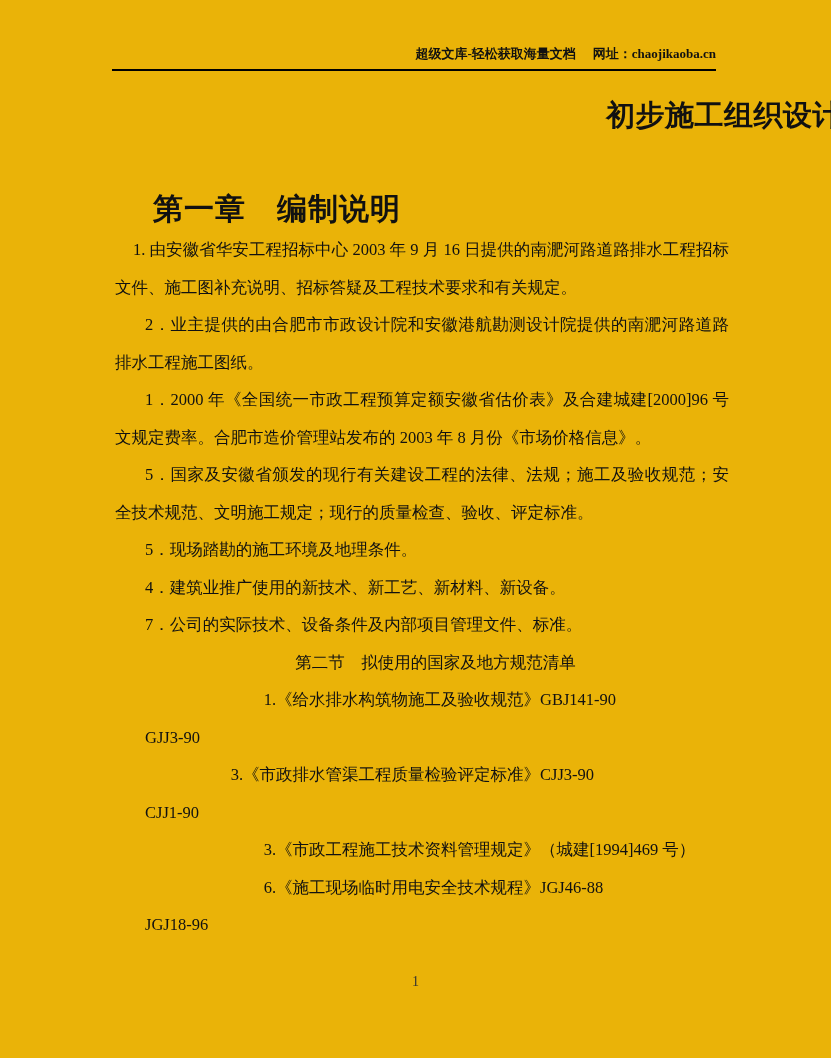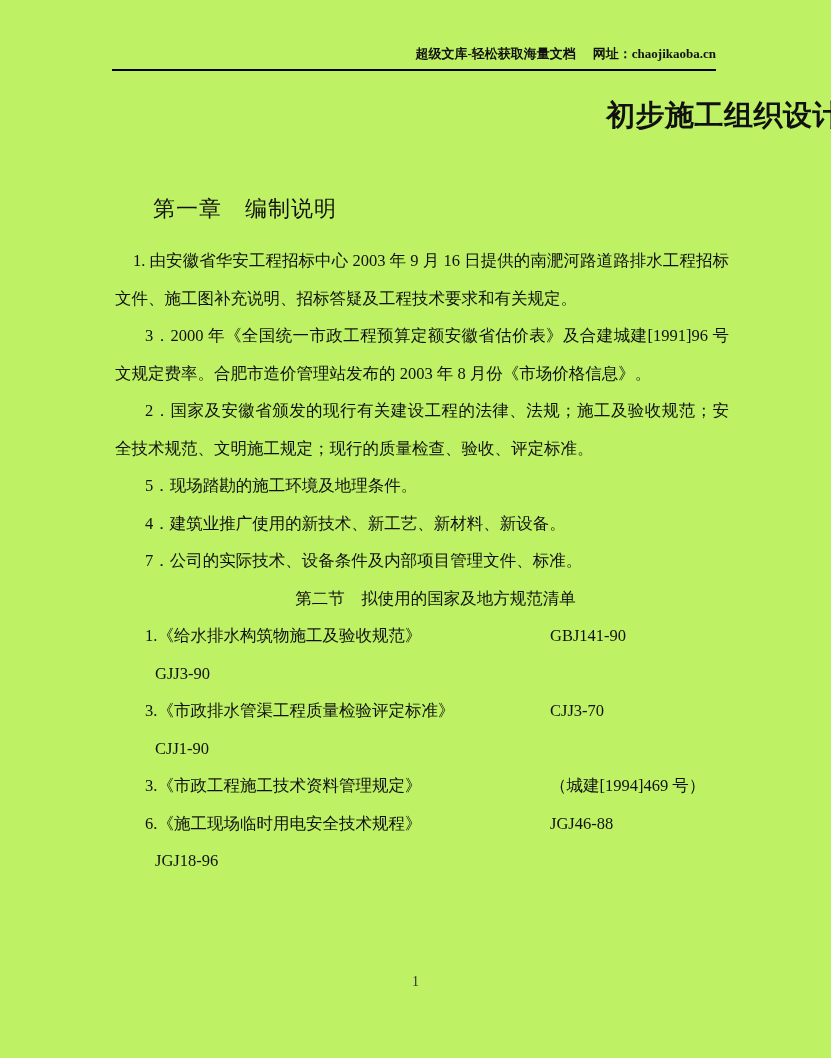--- a/index.html
+++ b/index.html
@@ -4,21 +4,21 @@
 <style>
   html, body {
     margin: 0;
     padding: 0;
     background: #ffffff;
   }
   .page {
     position: relative;
     width: 831px;
     height: 1058px;
-    background: #bef264;
+    background: #eab308;
     color: #111111;
     font-family: "Liberation Serif", serif;
     overflow: hidden;
   }
 
   
   .header {
     position: absolute;
     top: 45px;
     left: 112px;
@@ -58,40 +58,40 @@
     top: 190px;
     left: 115px;
     width: 614px;
     font-size: 16.5px;
     line-height: 37.5px;
     text-align: justify;
     color: #111111;
   }
   .chapter-heading {
     font-family: "Liberation Sans", sans-serif;
-    font-weight: normal;
-    font-size: 22px;
+    font-weight: bold;
+    font-size: 30px;
     letter-spacing: 1px;
     line-height: 30px;
-    margin: 4px 0 18px 38px;
+    margin: 4px 0 7px 38px;
     text-align: left;
   }
   .para { text-indent: 30px; }
   .para.first { text-indent: 18px; }
   .section-heading { text-indent: 27px; text-align: center; }
 
   .std-list { width: 100%; }
   .std-row {
     display: flex;
     padding-left: 30px;
     line-height: 37.5px;
-    text-align: left;
+    text-align: right;
   }
   .std-name { flex: none; width: 395px; }
-  .std-code { flex: none; white-space: nowrap; margin-left: 10px; }
+  .std-code { flex: none; white-space: nowrap; }
 
   
   .footer {
     position: absolute;
     top: 974px;
     left: 0;
     width: 100%;
     text-align: center;
     font-size: 14px;
     color: #333333;
@@ -107,39 +107,40 @@
   </div>
   <div class="divider"></div>
 
   <div class="doc-title">初步施工组织设计</div>
 
   <div class="content">
 
     <div class="chapter-heading">第一章　编制说明</div>
 
     <div class="para first">1. 由安徽省华安工程招标中心 2003 年 9 月 16 日提供的南淝河路道路排水工程招标文件、施工图补充说明、招标答疑及工程技术要求和有关规定。</div>
-    <div class="para">3．2000 年《全国统一市政工程预算定额安徽省估价表》及合建城建[1991]96 号文规定费率。合肥市造价管理站发布的 2003 年 8 月份《市场价格信息》。</div>
-    <div class="para">2．国家及安徽省颁发的现行有关建设工程的法律、法规；施工及验收规范；安全技术规范、文明施工规定；现行的质量检查、验收、评定标准。</div>
+    <div class="para">2．业主提供的由合肥市市政设计院和安徽港航勘测设计院提供的南淝河路道路排水工程施工图纸。</div>
+    <div class="para">1．2000 年《全国统一市政工程预算定额安徽省估价表》及合建城建[2000]96 号文规定费率。合肥市造价管理站发布的 2003 年 8 月份《市场价格信息》。</div>
+    <div class="para">5．国家及安徽省颁发的现行有关建设工程的法律、法规；施工及验收规范；安全技术规范、文明施工规定；现行的质量检查、验收、评定标准。</div>
     <div class="para">5．现场踏勘的施工环境及地理条件。</div>
     <div class="para">4．建筑业推广使用的新技术、新工艺、新材料、新设备。</div>
     <div class="para">7．公司的实际技术、设备条件及内部项目管理文件、标准。</div>
 
     <div class="section-heading">第二节　拟使用的国家及地方规范清单</div>
 
     <div class="std-list">
       <div class="std-row">
         <span class="std-name">1.《给水排水构筑物施工及验收规范》</span>
         <span class="std-code">GBJ141-90</span>
       </div>
       <div class="std-row">
         <span class="std-code">GJJ3-90</span>
       </div>
       <div class="std-row">
         <span class="std-name">3.《市政排水管渠工程质量检验评定标准》</span>
-        <span class="std-code">CJJ3-70</span>
+        <span class="std-code">CJJ3-90</span>
       </div>
       <div class="std-row">
         <span class="std-code">CJJ1-90</span>
       </div>
       <div class="std-row">
         <span class="std-name">3.《市政工程施工技术资料管理规定》</span>
         <span class="std-code">（城建[1994]469 号）</span>
       </div>
       <div class="std-row">
         <span class="std-name">6.《施工现场临时用电安全技术规程》</span>

